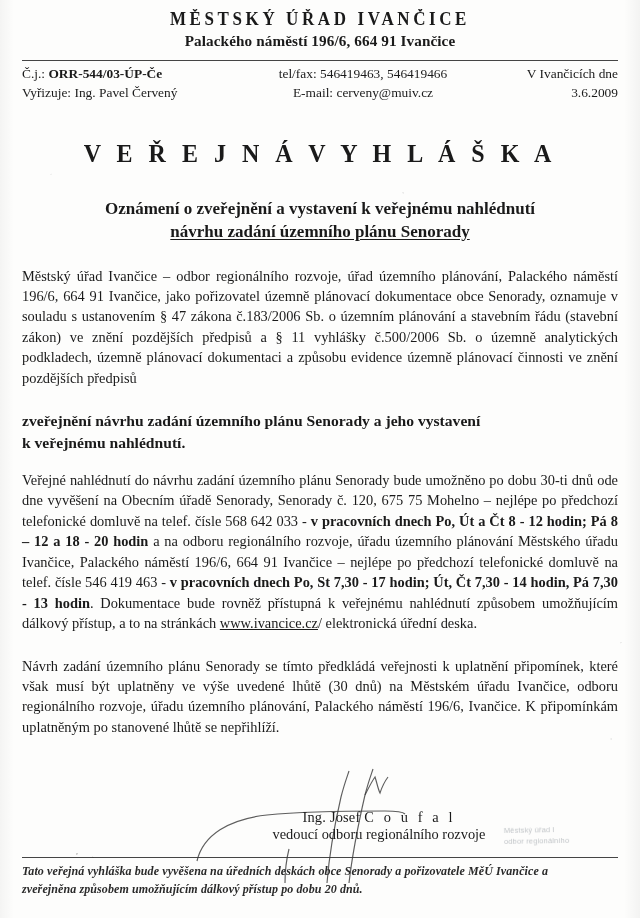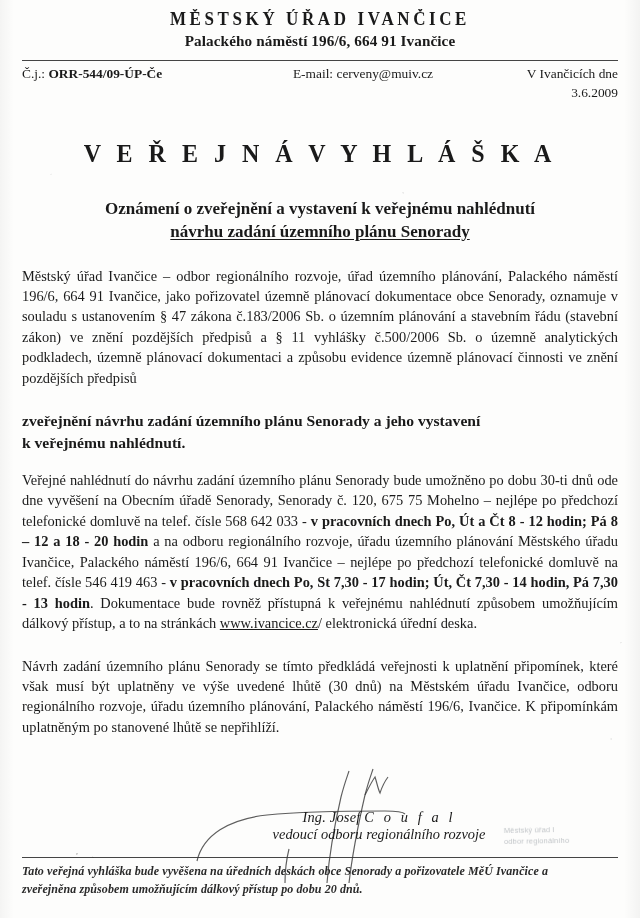--- a/index.html
+++ b/index.html
@@ -146,21 +146,20 @@
   .signature-block {
     margin-top: 72px;
     text-align: center;
     position: relative;
   }
   .sig-inner {
     display: inline-block;
     text-align: center;
     position: relative;
     margin-left: 118px;
-    font-style: italic;
   }
   .sig-name {
     font-size: 14.4px;
     letter-spacing: .2px;
     white-space: nowrap;
     position: relative;
     z-index: 2;
   }
   .sig-name .spaced { letter-spacing: 3.1px; }
   .sig-role {
@@ -225,25 +224,33 @@
     <h1 class="org-name">MĚSTSKÝ ÚŘAD IVANČICE</h1>
     <p class="org-address">Palackého náměstí 196/6, 664 91 Ivančice</p>
   </header>
 
   <div class="rule"></div>
 
   <section class="contact">
     <div class="col-left">
       <div class="line">
         <span>Č.j.:</span>
-        <b>ORR-544/09-ÚP-Če</b>
+        <b>ORR-544/03-ÚP-Če</b>
+      </div>
+      <div class="line">
+        <span>Vyřizuje:</span>
+        <span>Ing. Pavel Červený</span>
       </div>
     </div>
 
     <div class="col-mid">
+      <div class="line">
+        <span>tel/fax:</span>
+        <span>546419463, 546419466</span>
+      </div>
       <div class="line">
         <span>E-mail:</span>
         <span>cerveny@muiv.cz</span>
       </div>
     </div>
 
     <div class="col-right">
       <div class="line">V Ivančicích  dne</div>
       <div class="line">3.6.2009</div>
     </div>

